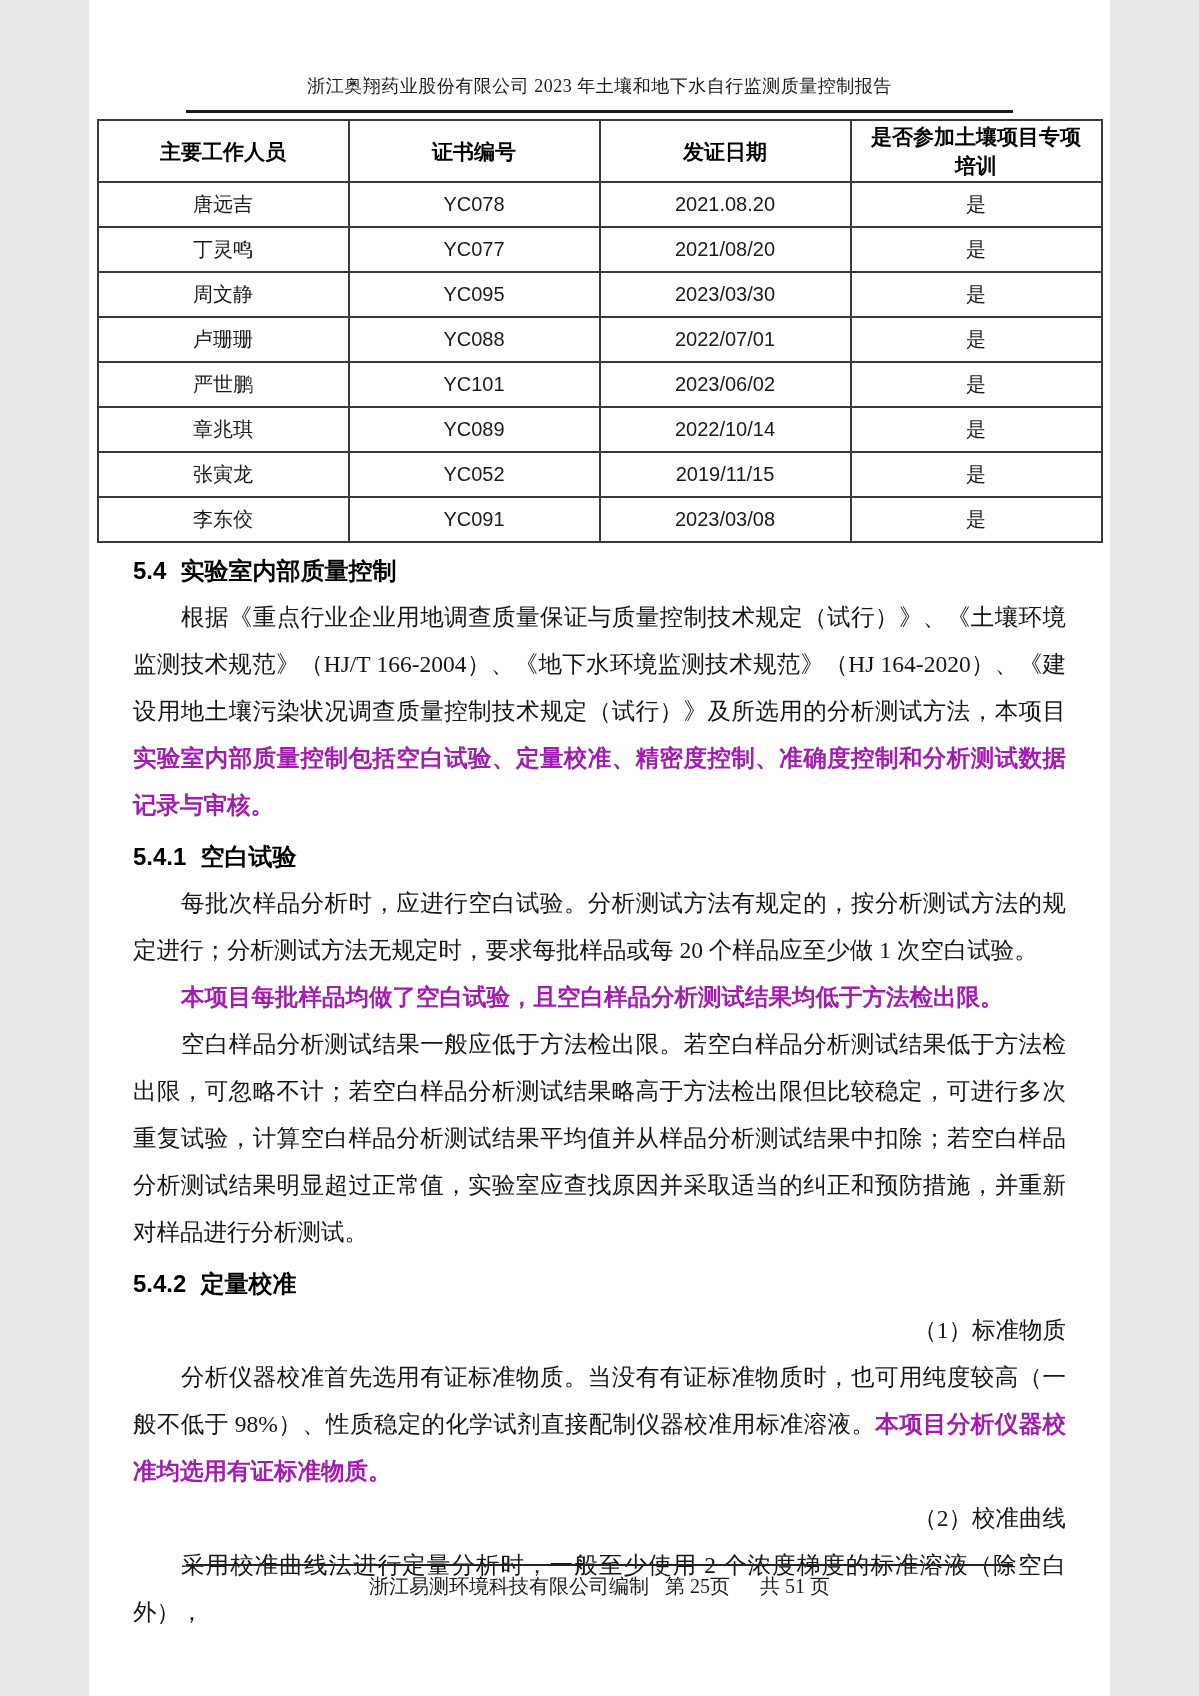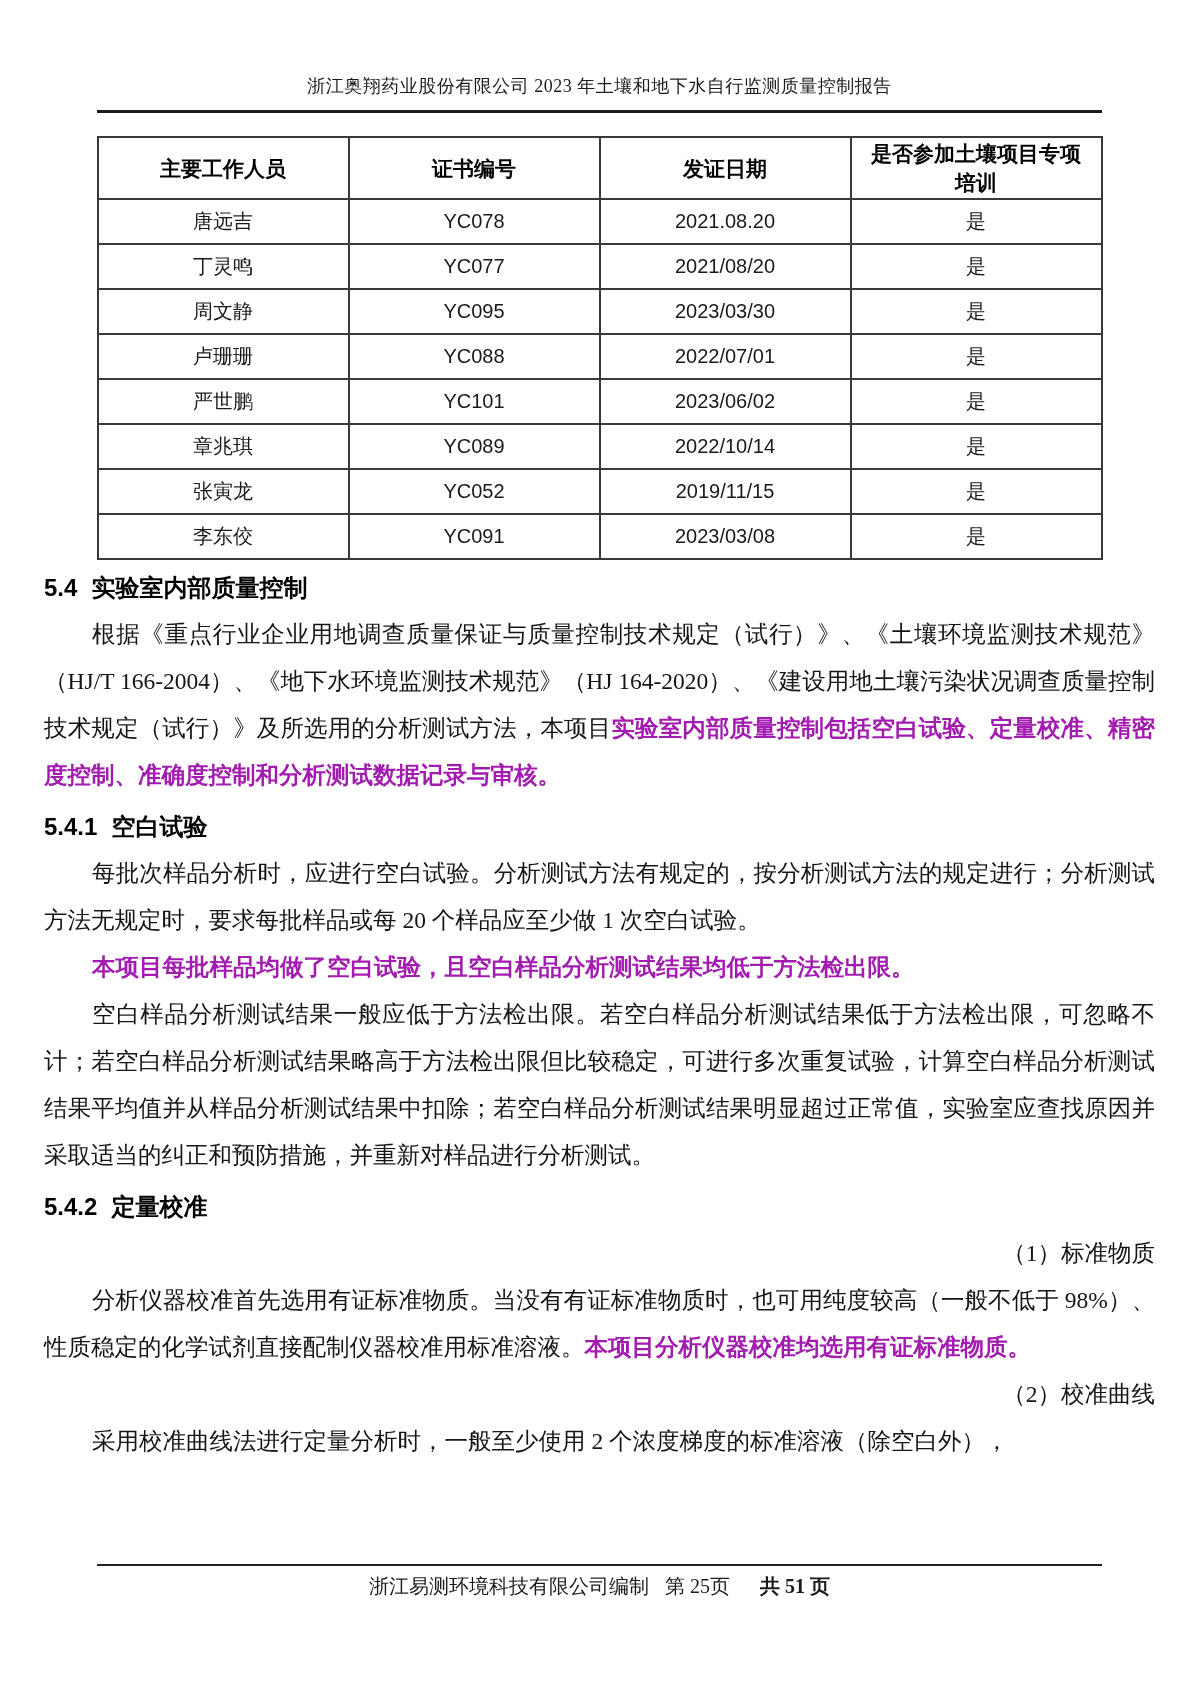--- a/index.html
+++ b/index.html
@@ -1,18 +1,18 @@
 <!DOCTYPE html>
 <html><head>
 <meta charset="utf-8">
 <style>
   html,body{margin:0;padding:0;background:#e8e8e8;}
   .page{
     position:relative;
-    width:1199px;height:1696px;
+    width:1021px;height:1696px;
     margin:0 auto;
     background:#ffffff;
     color:#111;
     font-family:"Liberation Serif","DejaVu Serif",serif;
     overflow:hidden;
     box-sizing:border-box;
   }
   .content{padding:0 44px;}
 
   
@@ -26,21 +26,21 @@
   }
   .header-rule{
     margin:12px 97px 0 97px;
     border-top:3px solid #1c1c1c;
     height:0;
   }
 
   
   table.personnel{
     width:1006px;
-    margin:23px auto 0 auto;
+    margin:6px auto 0 auto;
     border-collapse:collapse;
     table-layout:fixed;
   }
   table.personnel th, table.personnel td{
     border:2px solid #3a3a3a;
     text-align:center;
     vertical-align:middle;
     overflow:hidden;
   }
   table.personnel th{
@@ -92,21 +92,21 @@
     position:absolute;
     left:97px;right:97px;top:1564px;
     border-top:2px solid #222;
     text-align:center;
     padding-top:7px;
     font-size:20px;
     color:#1a1a1a;
     white-space:nowrap;
   }
   .page-footer .pg{margin-left:16px;}
-  .page-footer .tot{margin-left:30px;font-weight:bold;}
+  .page-footer .tot{margin-left:30px;}
 </style>
 </head>
 <body>
 
 <div class="page">
 
   <div class="doc-title">浙江奥翔药业股份有限公司 2023 年土壤和地下水自行监测质量控制报告</div>
   <div class="header-rule"></div>
 
   <table class="personnel">

